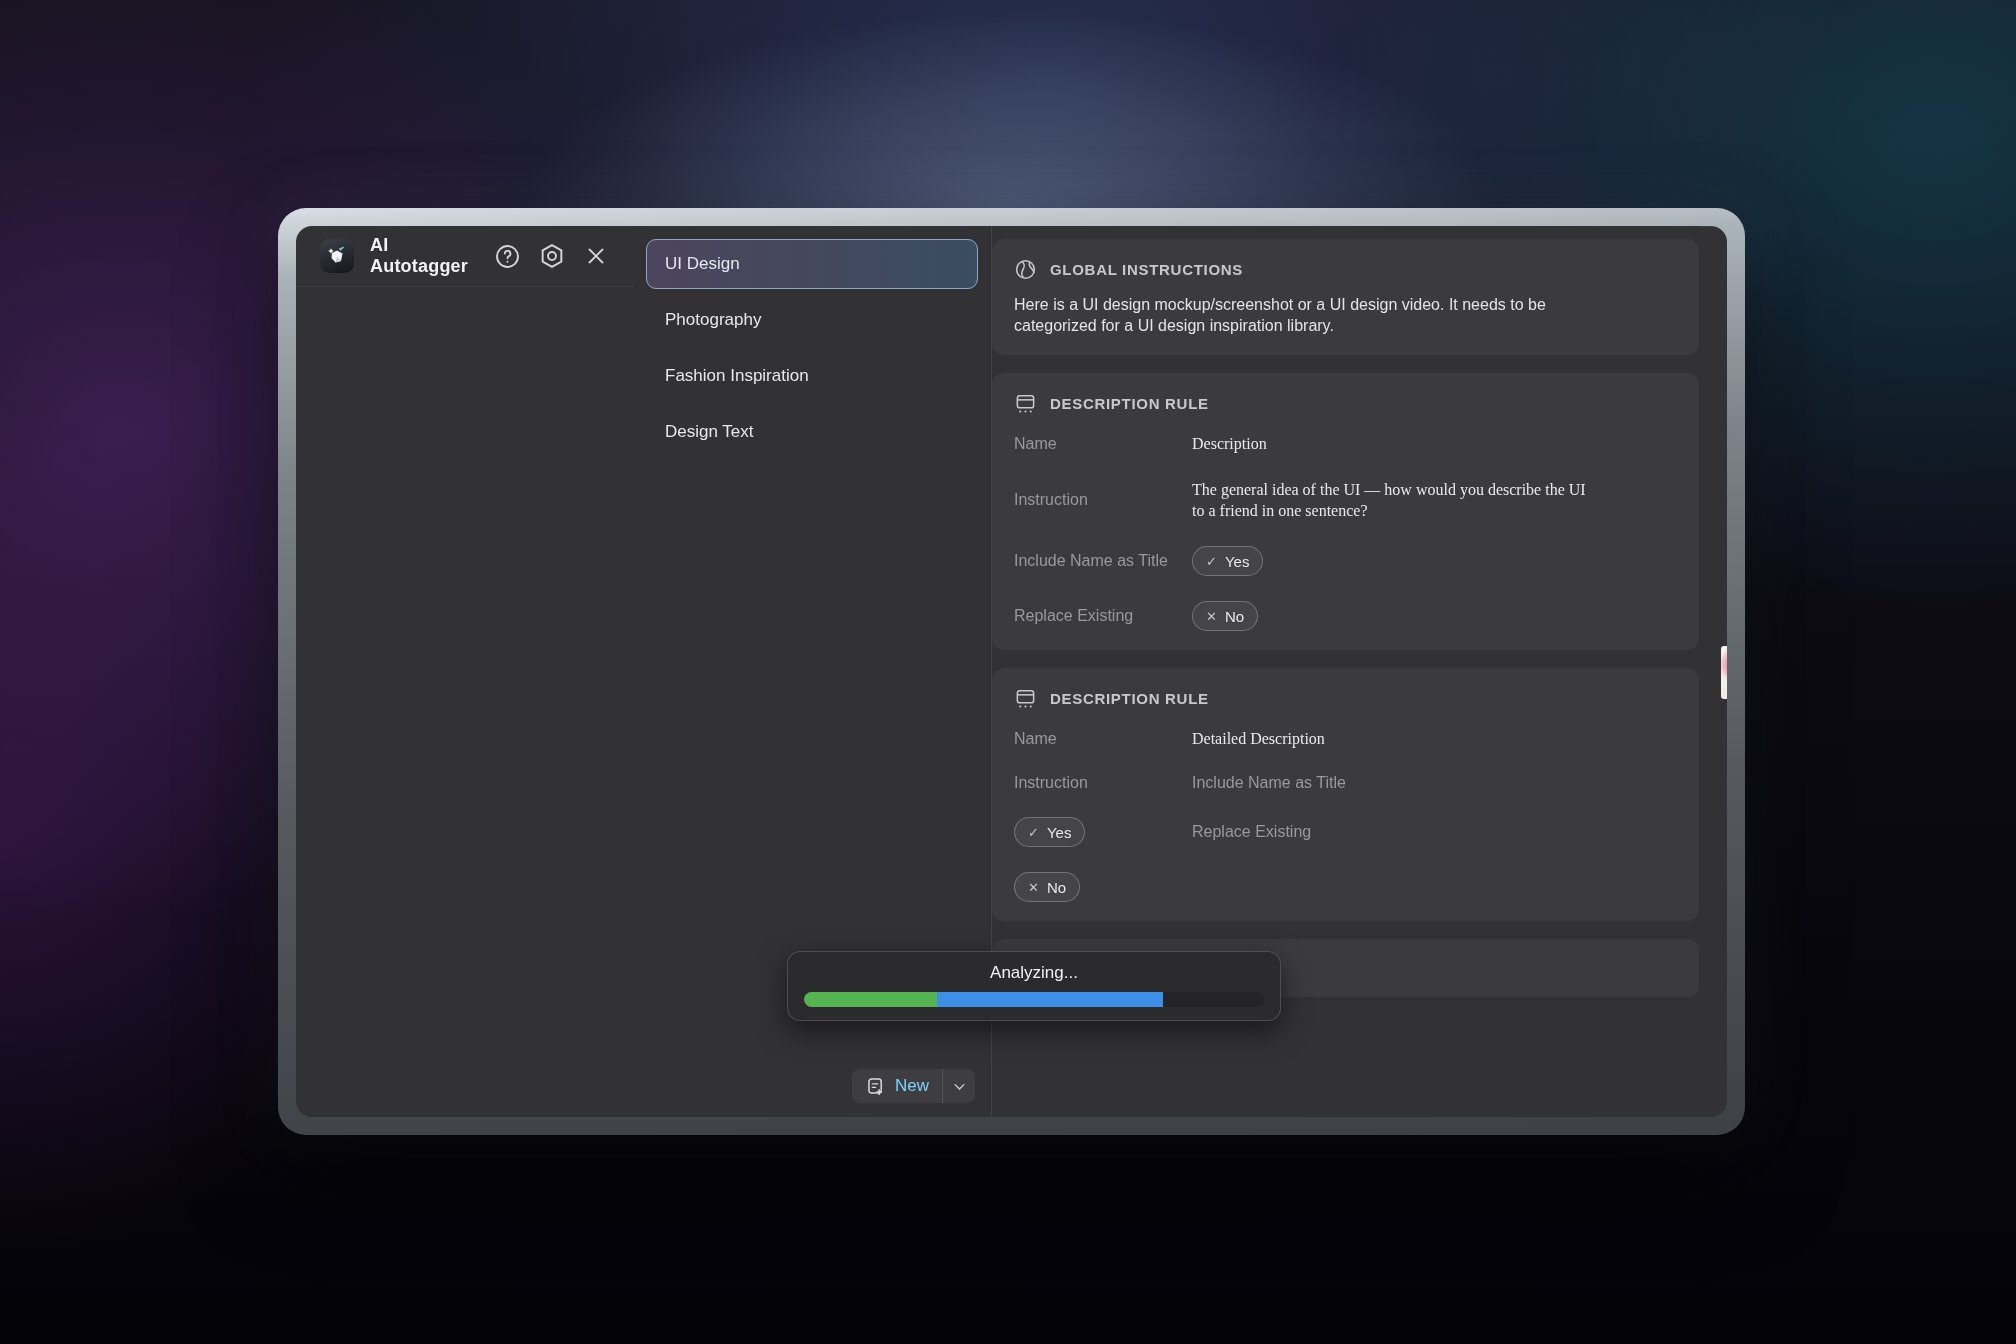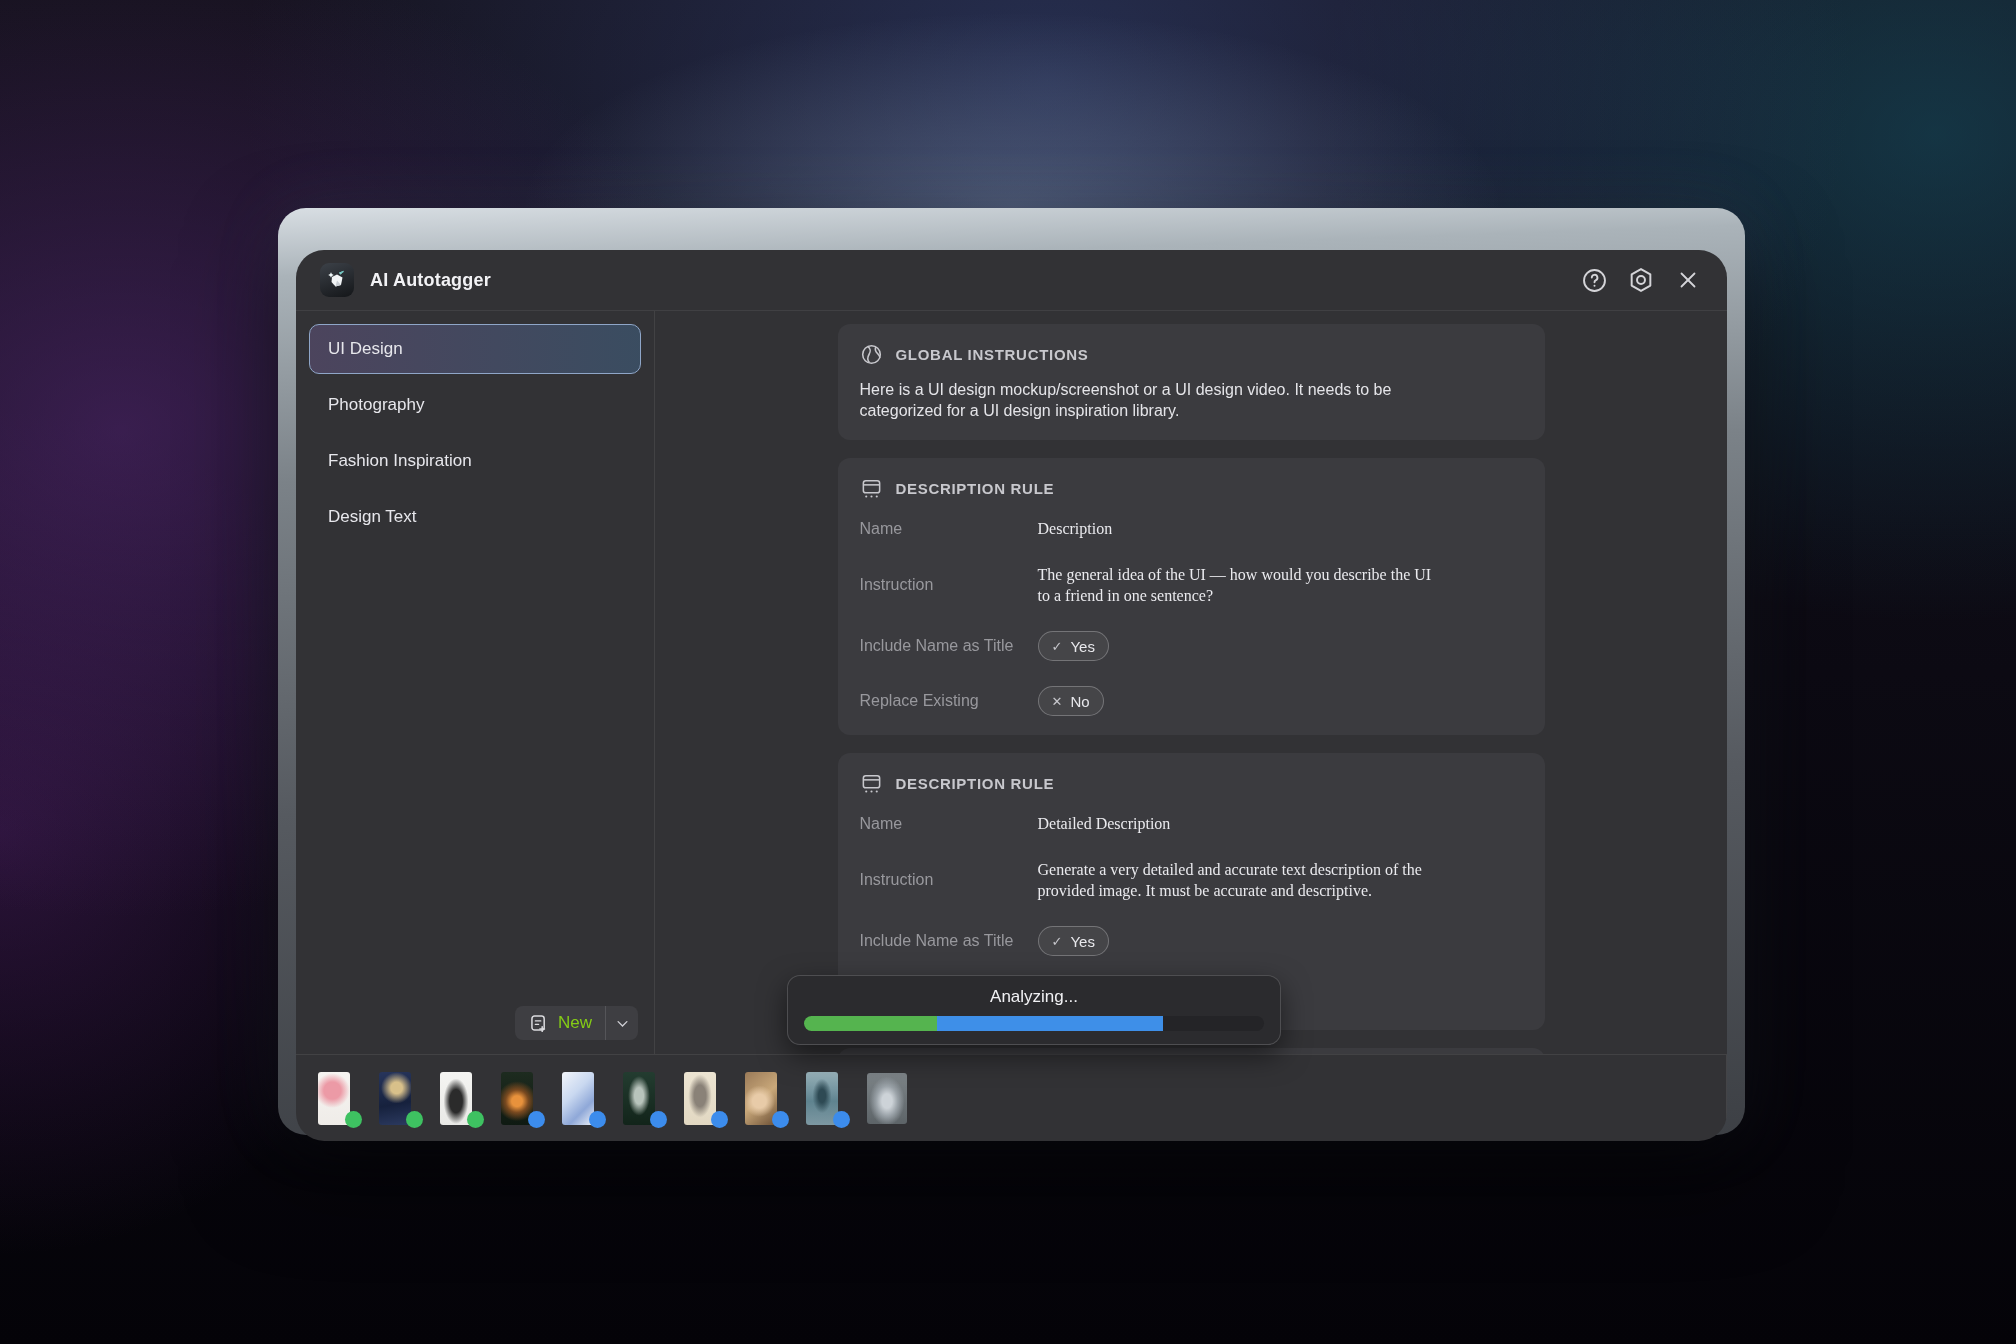--- a/index.html
+++ b/index.html
@@ -17,22 +17,22 @@
 
   
   .frame {
     position:absolute; left:278px; top:208px; width:1467px; height:927px;
     border-radius:28px; padding:18px;
     background:linear-gradient(178deg, #d8dee3 0%, #aab3b9 7%, #7b8288 28%, #565a60 62%, #3d4045 100%);
     box-shadow:0 40px 90px rgba(0,0,0,0.65), 0 0 70px rgba(150,180,220,0.10);
   }
   .window {
     position:relative; width:100%; height:100%;
-    background:#323235; border-radius:28px; overflow:hidden;
-    display:flex; flex-direction:column;margin-top:24px;
+    background:#323235; border-radius:16px; overflow:hidden;
+    display:flex; flex-direction:row;
   }
 
   
   .titlebar {
     height:61px; flex:0 0 61px; display:flex; align-items:center;
     padding:0 24px; border-bottom:1px solid rgba(255,255,255,0.07);
   }
   .app-icon {
     width:34px; height:34px; border-radius:9px; flex:0 0 34px;
     background:linear-gradient(160deg,#3c4148,#141619);
@@ -57,21 +57,21 @@
     border:1.5px solid transparent; cursor:pointer;
   }
   .side-item.selected {
     background:linear-gradient(90deg, rgba(118,98,158,0.38), rgba(68,108,148,0.46));
     border:1.5px solid #8fa6c8;
   }
   .side-spacer { flex:1; }
   .new-row { display:flex; justify-content:flex-end; padding:0 3px 1px 0; }
   .new-btn {
     display:flex; align-items:center; height:34px; border-radius:8px;
-    background:#3e3e42; color:#84cc16; overflow:hidden; cursor:pointer;
+    background:#3e3e42; color:#7dd3fc; overflow:hidden; cursor:pointer;
   }
   .new-main { display:flex; align-items:center; gap:9px; padding:0 13px; font-size:17px; }
   .new-sep { width:1px; height:34px; background:rgba(255,255,255,0.12); }
   .new-chevron { width:32px; height:34px; display:flex; align-items:center; justify-content:center; color:#cfcfd4; }
 
   .main { flex:1; min-width:0; overflow:hidden; display:flex; flex-direction:column; align-items:center; }
 
   .panel {
     width:707px; background:#3b3b3f; border-radius:12px;
     padding:19px 22px; margin-top:18px; flex:0 0 auto;
@@ -256,21 +256,20 @@
                 <circle cx="12" cy="20.3" r="1.1" fill="#c8c8cd" stroke="none"></circle>
                 <circle cx="17.5" cy="20.3" r="1.1" fill="#c8c8cd" stroke="none"></circle>
               </svg>
             </span>
             <span class="ph-title">DESCRIPTION RULE</span>
           </div>
           <div class="rule-grid">
             <div class="rg-label">Name</div>
             <div class="rg-value">Detailed Description</div>
             <div class="rg-label">Instruction</div>
-            <div class="rg-value">Generate a very detailed and accurate text description of the provided image. It must be accurate and descriptive.</div>
             <div class="rg-label">Include Name as Title</div>
             <div class="badge">
               <span class="glyph">✓</span>
               <span class="btxt">Yes</span>
             </div>
             <div class="rg-label">Replace Existing</div>
             <div class="badge">
               <span class="glyph">✕</span>
               <span class="btxt">No</span>
             </div>

